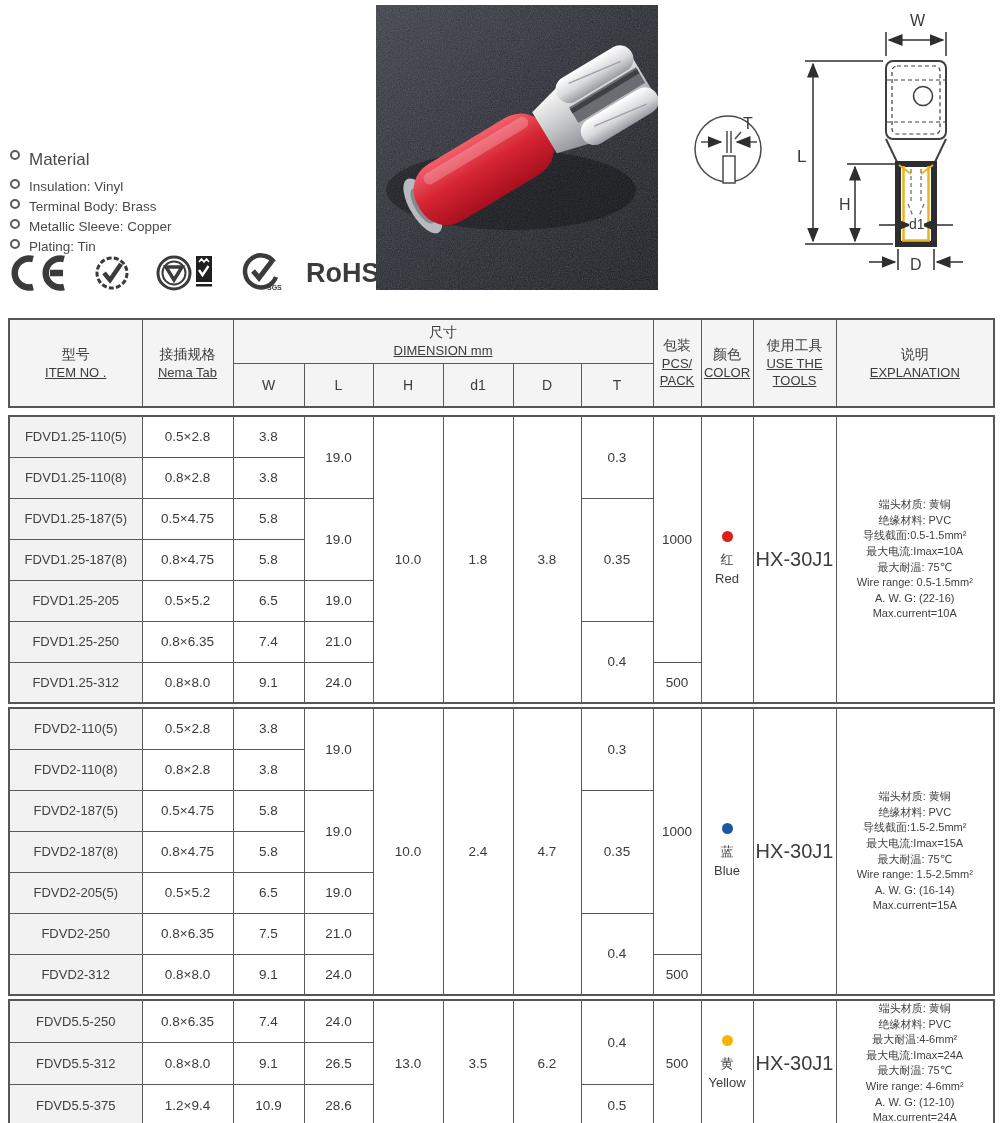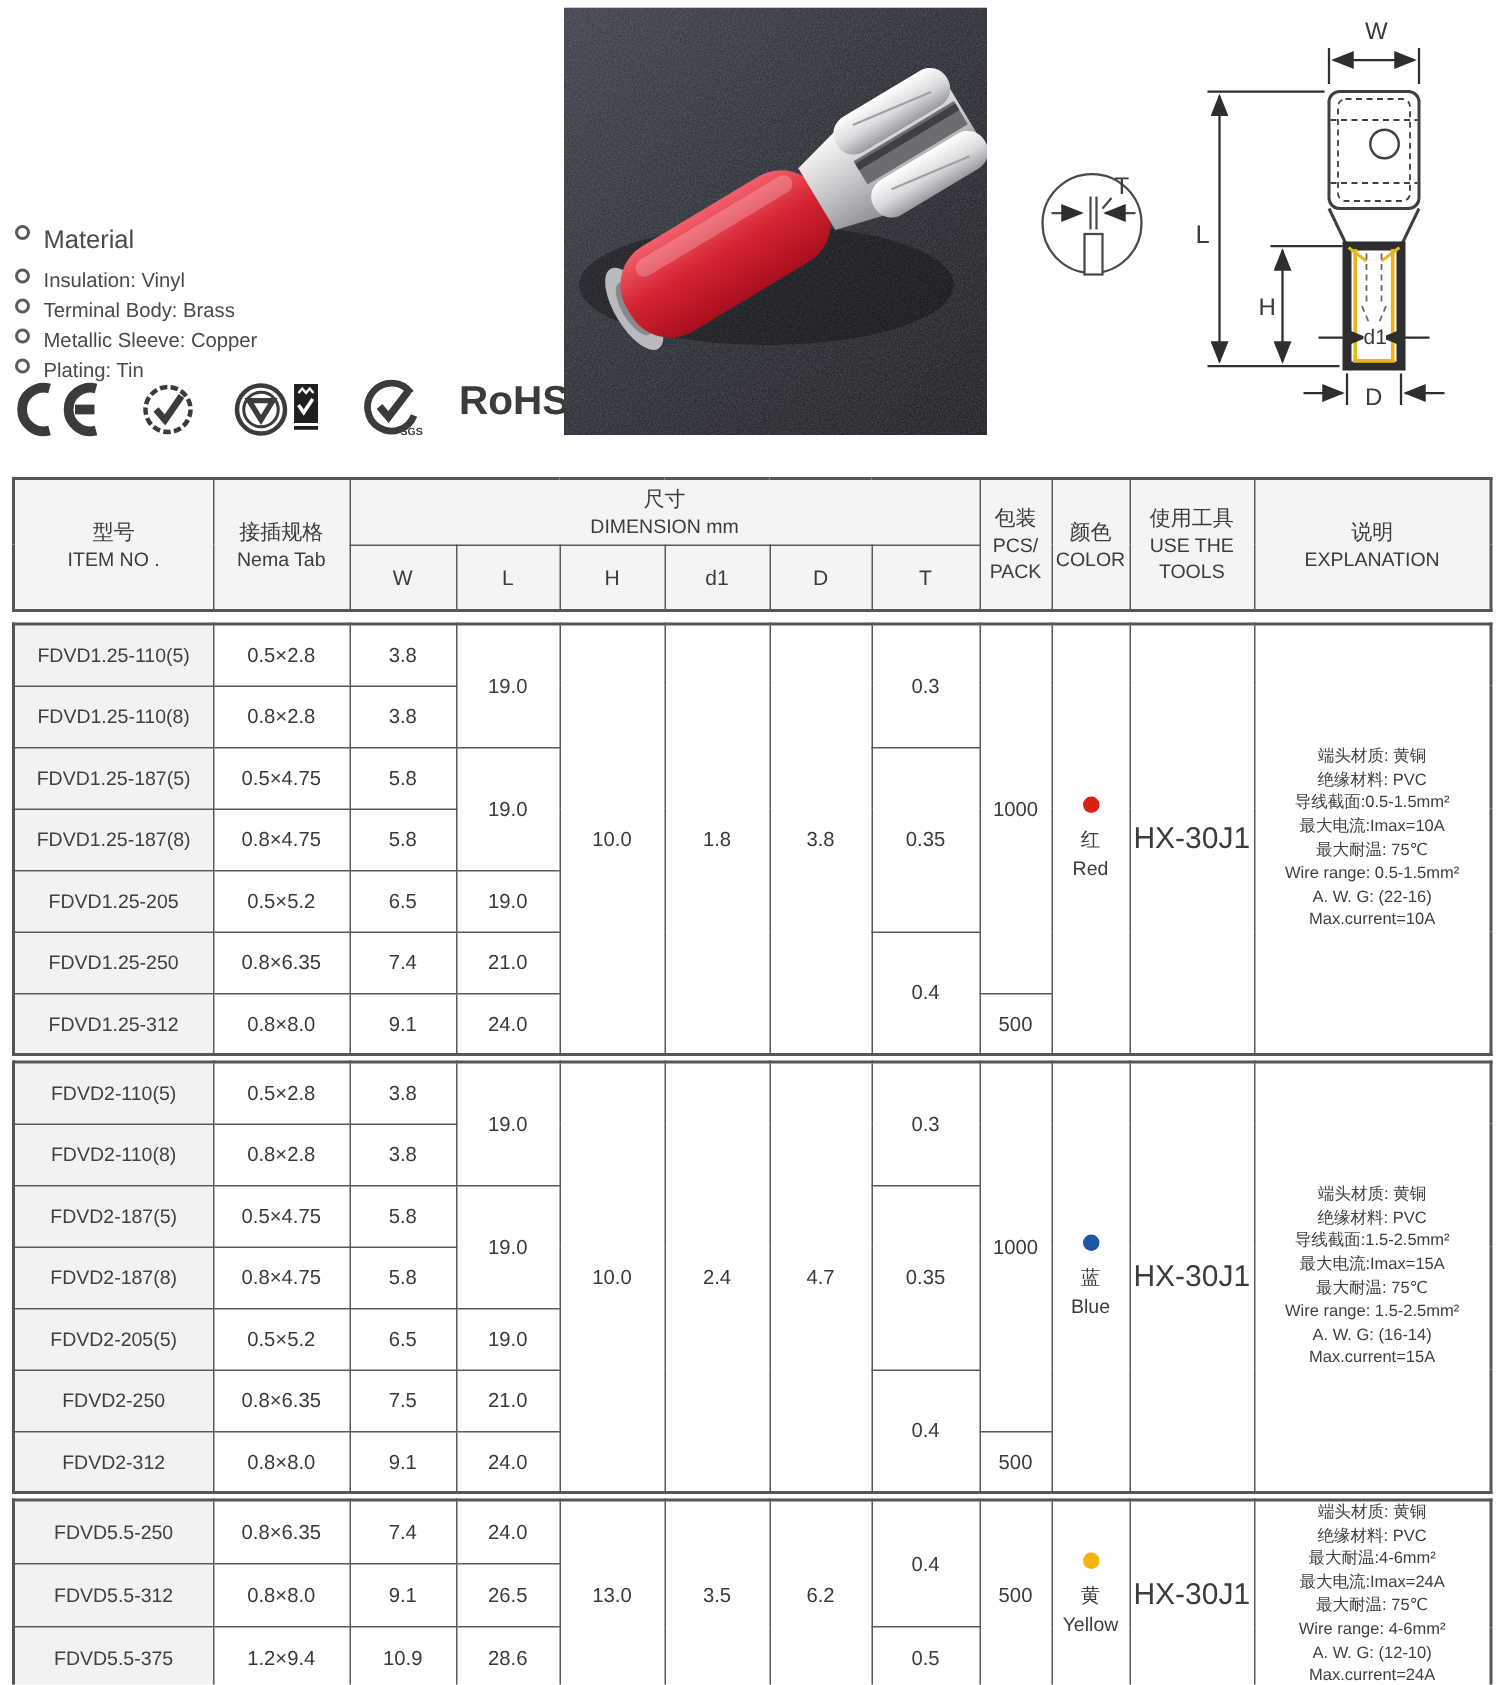--- a/index.html
+++ b/index.html
@@ -10,38 +10,38 @@
   
   .page-title{left:10px;top:6px;font-size:20px;font-weight:bold;color:#3e3e3e;
               line-height:1.32;letter-spacing:.4px;}
   .page-title .l2{word-spacing:6px;}
   .materials{left:10px;top:150px;font-size:13.5px;color:#4a4a4a;}
   .materials .mat-head{font-size:17px;margin-bottom:5px;}
   .materials .row{display:flex;height:20px;}
   .materials .mat-head.row{height:24px;}
   .bullet{display:inline-block;width:6px;height:6px;border:2px solid #5b5b5b;
           border-radius:50%;margin-right:9px;flex:0 0 auto;background:#fff;}
-  .certs{left:8px;top:252px;display:flex;gap:23px;height:42px;}
+  .certs{left:8px;top:252px;display:flex;align-items:center;gap:23px;height:42px;}
   .badge{display:flex;align-items:center;justify-content:center;}
   .rohs{font-size:27px;font-weight:bold;color:#3b3b3b;letter-spacing:0;}
 
   
   .photo{left:376px;top:5px;width:282px;height:285px;}
   .drawing{left:683px;top:4px;width:312px;height:290px;}
 
   
   table.spec{border-collapse:collapse;table-layout:fixed;width:985px;
              border:2px solid #565658;}
   table.spec th,table.spec td{border:1px solid #59595b;text-align:center;
              vertical-align:middle;padding:0;overflow:hidden;}
   table.spec th{background:#f4f4f4;font-weight:normal;}
   .hdr{left:8px;top:318px;}
   .hdr tr{height:44px;}
   .zh{font-size:14px;line-height:1.35;}
-  .en{font-size:13px;line-height:1.35;}
+  .en{font-size:13px;line-height:1.35;text-decoration:underline;}
   .dimcol{font-size:14px;}
   .g1{left:8px;top:415px;}
   .g2{left:8px;top:707px;}
   .g3{left:8px;top:999px;}
   .g1 tr,.g2 tr{height:41px;margin-left:12px;}
   .g3 tr{height:40px;}
   td.item-cell{text-align:left;padding-left:13px;background:#f2f2f2;
                font-size:13px;color:#404040;}
   td.val{font-size:13.5px;color:#3a3a3a;}
   td.color-cell{font-size:13px;line-height:1.5;}

